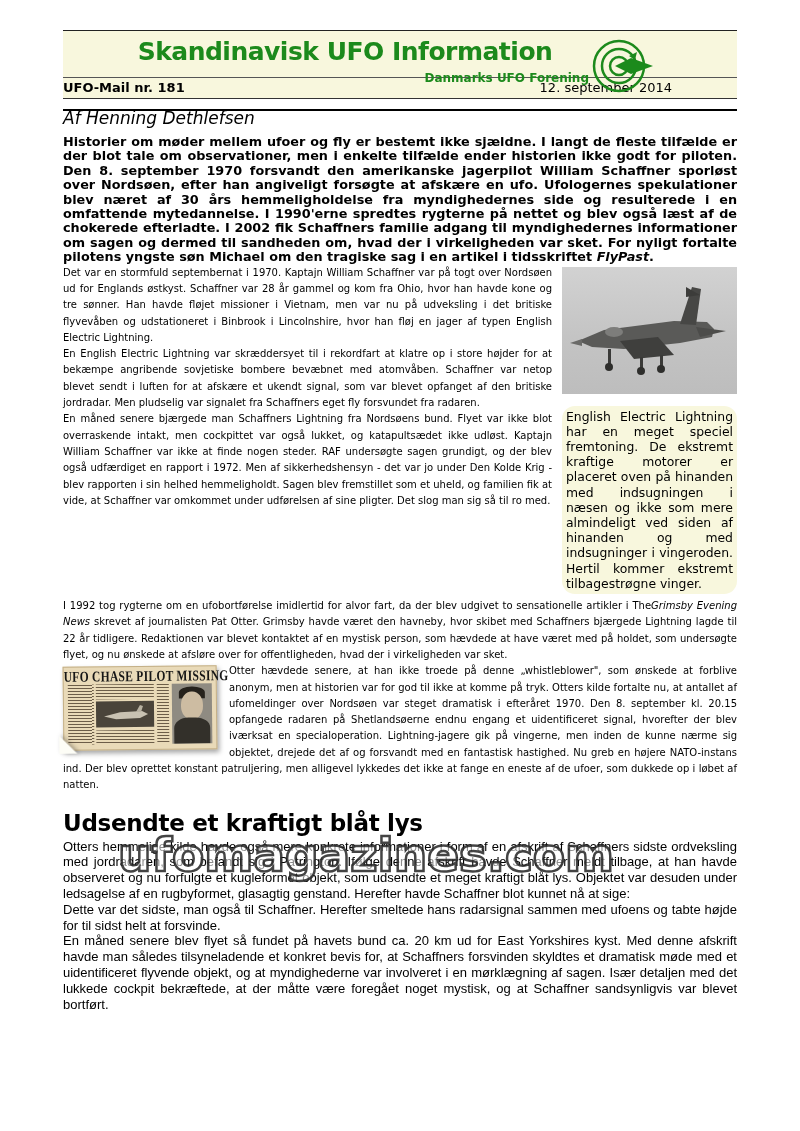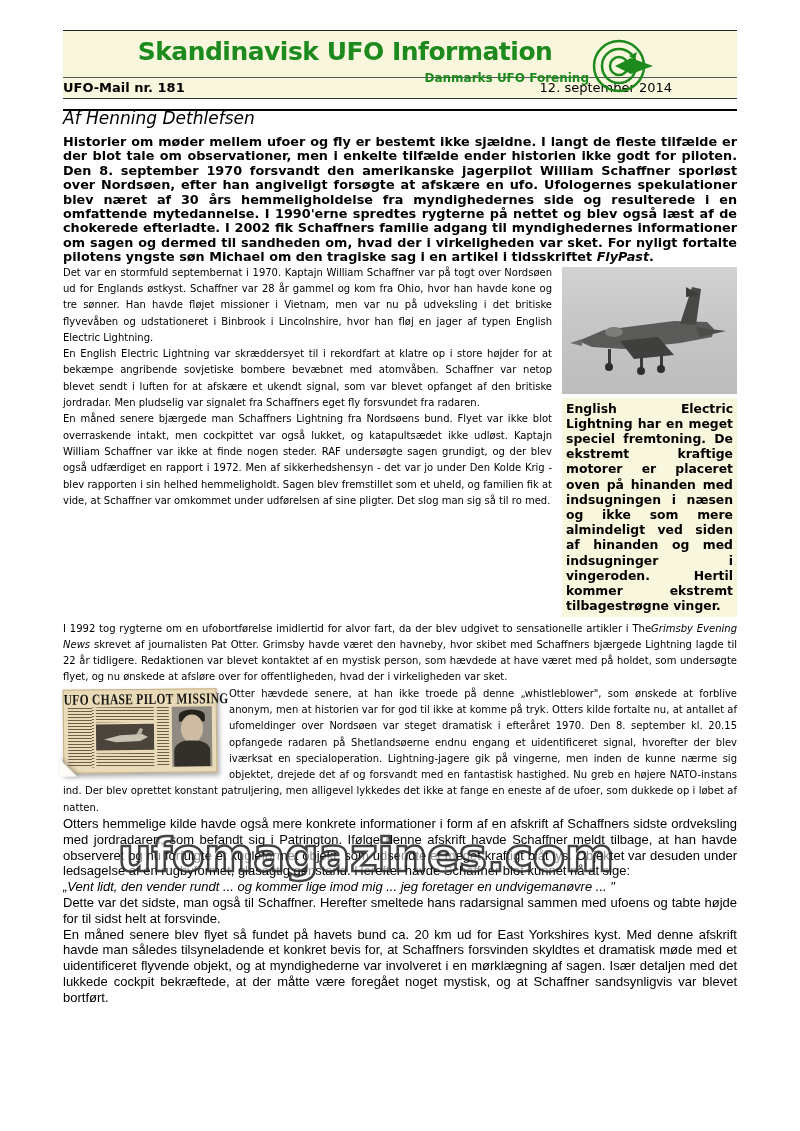--- a/index.html
+++ b/index.html
@@ -34,22 +34,22 @@
   h2{margin:16px 0 2px;font-size:23px;line-height:27px;font-weight:bold;letter-spacing:-0.3px;}
   .sec3 p.body{font-family:"Liberation Sans",sans-serif;font-size:13px;line-height:15.8px;}
   .quote{margin:0;font-family:"Liberation Sans",sans-serif;font-size:13px;line-height:15.8px;
          font-style:italic;}
   .clear{clear:both;}
 
   
   .jet-figure{float:right;width:175px;margin:2px 0 4px 10px;}
   .jet-photo{width:175px;height:127px;background:linear-gradient(180deg,#d2d2d2 0%,#c4c4c4 55%,#bdbdbd 100%);
              overflow:hidden;}
-  .jet-caption{margin-top:4px;background:#f8f7dd;padding:3px 4px;font-weight:bold;
-               font-size:12.4px;line-height:15.2px;text-align:justify;}
+  .jet-caption{margin-top:12px;background:#f8f7dd;padding:3px 4px;font-weight:normal;
+               font-size:12.4px;line-height:15.2px;text-align:justify;border-radius:13px;}
 
   
   .clipping{position:relative;float:left;width:152px;height:82px;margin:3px 12px 6px 0;
             background:#e9dab8;border:1px solid #c4b088;box-shadow:2px 3px 5px rgba(0,0,0,0.35);
             transform:rotate(-0.6deg);}
   .clip-headline{position:absolute;top:1px;left:0;right:0;text-align:center;
                  font-family:"Liberation Serif",serif;font-weight:bold;font-size:11.5px;
                  letter-spacing:0.3px;transform:scaleY(1.3);transform-origin:top;color:#161616;
                  white-space:nowrap;}
   .clip-col{position:absolute;background:repeating-linear-gradient(to bottom,
@@ -144,22 +144,22 @@
           <div class="clip-hair"></div>
           <div class="clip-face"></div>
           <div class="clip-suit"></div>
         </div>
         <div class="clip-curl"></div>
       </div>
       <p class="body">Otter hævdede senere, at han ikke troede på denne „whistleblower", som ønskede at forblive anonym, men at historien var for god til ikke at komme på tryk. Otters kilde fortalte nu, at antallet af ufomeldinger over Nordsøen var steget dramatisk i efteråret 1970. Den 8. september kl. 20.15 opfangede radaren på Shetlandsøerne endnu engang et uidentificeret signal, hvorefter der blev iværksat en specialoperation. Lightning-jagere gik på vingerne, men inden de kunne nærme sig objektet, drejede det af og forsvandt med en fantastisk hastighed. Nu greb en højere NATO-instans ind. Der blev oprettet konstant patruljering, men alligevel lykkedes det ikke at fange en eneste af de ufoer, som dukkede op i løbet af natten.</p>
       <div class="clear"></div>
     </div>
 
+    <h2>Udsendte et kraftigt blåt lys</h2>
     <div class="sec3">
       <p class="body">Otters hemmelige kilde havde også mere konkrete informationer i form af en afskrift af Schaffners sidste ordveksling med jordradaren, som befandt sig i Patrington. Ifølge denne afskrift havde Schaffner meldt tilbage, at han havde observeret og nu forfulgte et kugleformet objekt, som udsendte et meget kraftigt blåt lys. Objektet var desuden under ledsagelse af en rugbyformet, glasagtig genstand. Herefter havde Schaffner blot kunnet nå at sige:</p>
-      <p class="quote">„Vent lidt, den vender rundt ... og kommer lige imod mig ... jeg foretager en undvigemanøvre ... "</p>
       <p class="body">Dette var det sidste, man også til Schaffner. Herefter smeltede hans radarsignal sammen med ufoens og tabte højde for til sidst helt at forsvinde.</p>
       <p class="body">En måned senere blev flyet så fundet på havets bund ca. 20 km ud for East Yorkshires kyst. Med denne afskrift havde man således tilsyneladende et konkret bevis for, at Schaffners forsvinden skyldtes et dramatisk møde med et uidentificeret flyvende objekt, og at myndighederne var involveret i en mørklægning af sagen. Især detaljen med det lukkede cockpit bekræftede, at der måtte være foregået noget mystisk, og at Schaffner sandsynligvis var blevet bortført.</p>
     </div>
   </div>
 
   <div class="watermark">ufomagazines.com</div>
 </div>
 
 </body></html>

